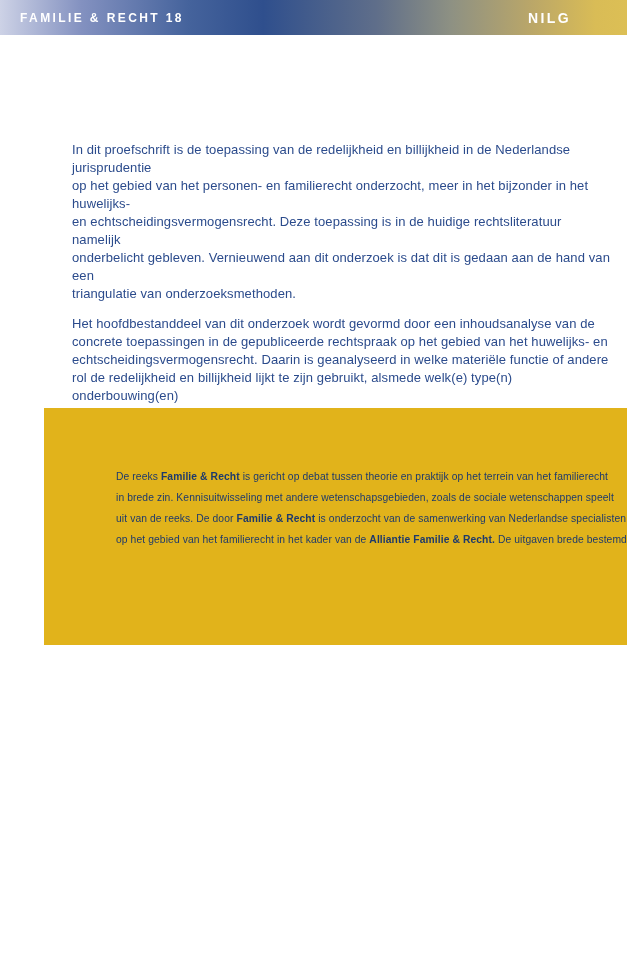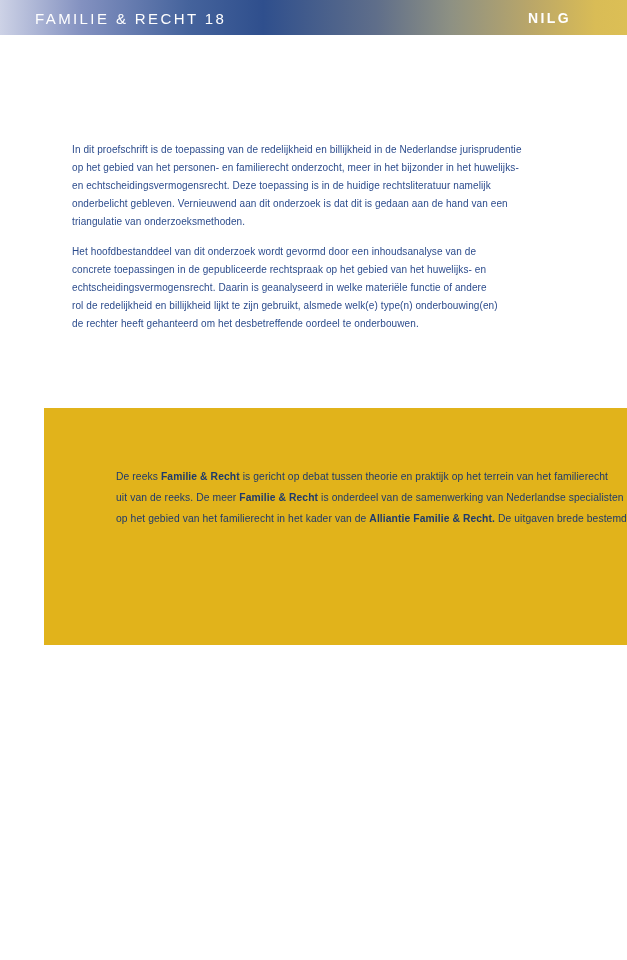--- a/index.html
+++ b/index.html
@@ -15,26 +15,26 @@
 
   
   .topbar {
     position: absolute;
     top: 0; left: 0;
     width: 627px;
     height: 35px;
   }
   .topbar .series-title {
     position: absolute;
-    left: 35px;
+    left: 20px;
     top: 50%;
     transform: translateY(-50%);
     color: #ffffff;
-    font-weight: normal;
-    font-size: 15px;
+    font-weight: bold;
+    font-size: 12px;
     letter-spacing: 2.4px;
     white-space: nowrap;
   }
   .topbar .publisher {
     position: absolute;
     left: 528px;
     top: 50%;
     transform: translateY(-50%);
     color: #ffffff;
     font-weight: bold;
@@ -42,21 +42,21 @@
     letter-spacing: 2.4px;
     white-space: nowrap;
   }
 
   
   .blurb {
     position: absolute;
     left: 72px;
     top: 141px;
     width: 540px;
-    font-size: 10px;
+    font-size: 13px;
     line-height: 18px;
     letter-spacing: 0.1px;
   }
   .blurb .para {
     white-space: pre-line;
     margin: 0 0 12px 0;
   }
 
   
   .series-block {
@@ -97,18 +97,19 @@
     <p class="para">Het hoofdbestanddeel van dit onderzoek wordt gevormd door een inhoudsanalyse van de
 concrete toepassingen in de gepubliceerde rechtspraak op het gebied van het huwelijks- en
 echtscheidingsvermogensrecht. Daarin is geanalyseerd in welke materiële functie of andere
 rol de redelijkheid en billijkheid lijkt te zijn gebruikt, alsmede welk(e) type(n) onderbouwing(en)
 de rechter heeft gehanteerd om het desbetreffende oordeel te onderbouwen.</p>
   </main>
 
   <section class="series-block" id="series-block" style="background: rgb(225, 179, 27);">
     <div class="series-text" id="series-text" style="color: rgb(30, 58, 108);">
         <div class="rich-line"><span>De reeks </span><span class="bold">Familie &amp; Recht</span><span> is gericht op debat tussen theorie en praktijk op het terrein van het familierecht</span></div>
-        <div class="rich-line"><span>uit van de reeks. De meer </span><span class="bold">Familie &amp; Recht</span><span> is onderdeel van de samenwerking van Nederlandse specialisten</span></div>
+        <div class="rich-line"><span>in brede zin. Kennisuitwisseling met andere wetenschapsgebieden, zoals de sociale wetenschappen speelt</span></div>
+        <div class="rich-line"><span>uit van de reeks. De door </span><span class="bold">Familie &amp; Recht</span><span> is onderzocht van de samenwerking van Nederlandse specialisten</span></div>
         <div class="rich-line"><span>op het gebied van het familierecht in het kader van de </span><span class="bold">Alliantie Familie &amp; Recht.</span><span> De uitgaven brede bestemd</span></div>
       </div>
   </section>
 
 </div>
 
 </body></html>

